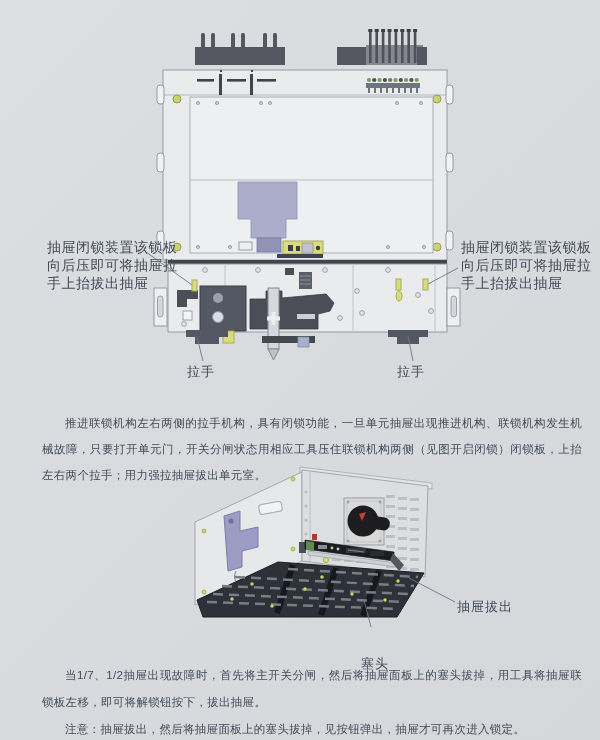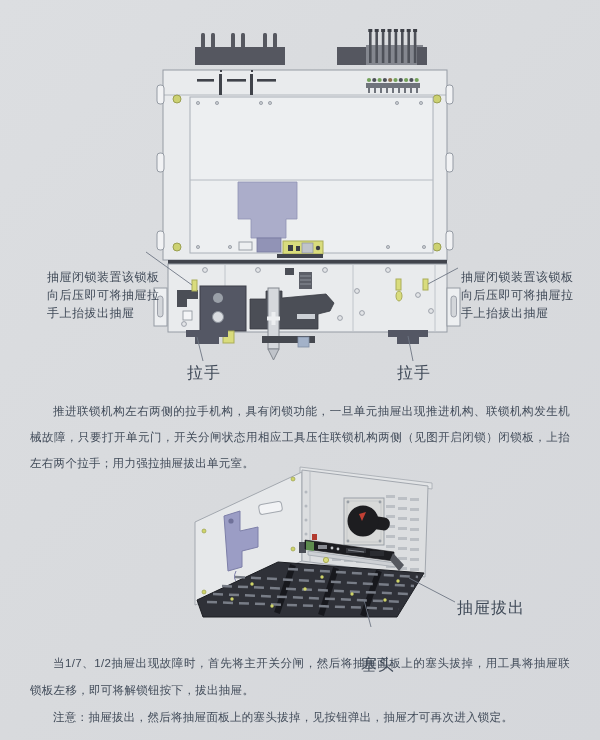--- a/index.html
+++ b/index.html
@@ -7,38 +7,37 @@
     position:relative;
     width:600px;height:740px;
     background:linear-gradient(135deg,#dcdee1 0%,#d8dadd 55%,#d5d7db 100%);
     font-family:"Liberation Sans","DejaVu Sans",sans-serif;
     color:#414b59;
     overflow:hidden;
   }
   .art{position:absolute;left:0;top:0;width:600px;height:740px;}
   .callout{
     position:absolute;
-    font-size:12px;
+    font-size:14px;
     line-height:18px;
     letter-spacing:0.5px;
     color:#414b59;
     white-space:nowrap;
-    margin-top:30px;
   }
   .small-label{
     position:absolute;
-    font-size:16px;
+    font-size:13px;
     letter-spacing:1px;
     color:#414b59;
     white-space:nowrap;
   }
   .body-text{
     position:absolute;
     left:30px;width:540px;
-    margin:0;
+    margin:12px;
     font-size:11.5px;
     line-height:26px;
     letter-spacing:0.3px;
     text-align:justify;
     text-indent:2em;
     color:#414b59;
   }
   #para1{top:398px;}
   #para2{top:650px;line-height:27px;}
   #para3{top:704px;}

